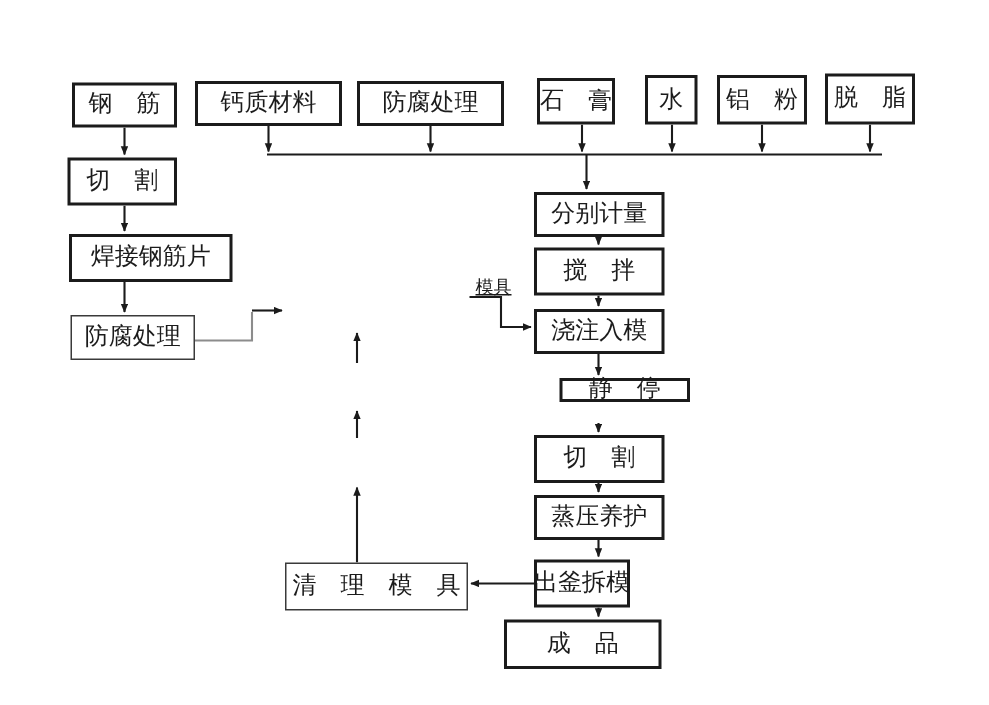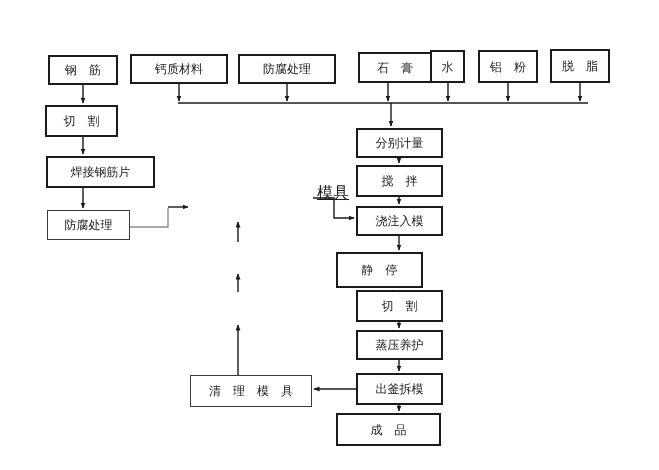--- a/index.html
+++ b/index.html
@@ -10,26 +10,26 @@
     background:#ffffff;
     font-family:"Liberation Serif","DejaVu Serif",serif;
     color:#1b1b1b;
     overflow:hidden;
   }
   .node {
     position:absolute;
     border:2px solid #1b1b1b;
     background:#ffffff;
     display:flex; align-items:center; justify-content:center;
-    font-size:12px; line-height:1; white-space:nowrap;
+    font-size:16px; line-height:1; white-space:nowrap;
   }
   .node.light { border-width:1.5px; border-color:#3a3a3a; }
   .edge-label {
     position:absolute;
-    font-size:16px; line-height:1; white-space:nowrap;text-decoration:underline;
+    font-size:12px; line-height:1; white-space:nowrap;text-decoration:underline;
   }
   svg.edges {
     position:absolute; left:0; top:0;
     width:659px; height:470px;
     pointer-events:none;
   }
 </style>
 </head>
 <body>
 
@@ -81,21 +81,21 @@
 
   <div class="node" style="left:48px;top:55px;width:70px;height:30px">
     <span>钢　筋</span>
   </div>
   <div class="node" style="left:130px;top:54px;width:98px;height:30px">
     <span>钙质材料</span>
   </div>
   <div class="node" style="left:238px;top:54px;width:98px;height:30px">
     <span>防腐处理</span>
   </div>
-  <div class="node" style="left:358px;top:52px;width:74px;height:31px">
+  <div class="node" style="left:358px;top:52px;width:52px;height:31px">
     <span>石　膏</span>
   </div>
   <div class="node" style="left:430px;top:50px;width:35px;height:33px">
     <span>水</span>
   </div>
   <div class="node" style="left:550px;top:49px;width:60px;height:34px">
     <span>脱　脂</span>
   </div>
   <div class="node" style="left:478px;top:50px;width:60px;height:33px">
     <span>铝　粉</span>
@@ -119,29 +119,29 @@
 
   <div class="node" style="left:356px;top:128px;width:87px;height:30px">
     <span>分别计量</span>
   </div>
   <div class="node" style="left:356px;top:165px;width:87px;height:32px">
     <span>搅　拌</span>
   </div>
   <div class="node" style="left:356px;top:206px;width:87px;height:30px">
     <span>浇注入模</span>
   </div>
-  <div class="node" style="left:336px;top:252px;width:87px;height:36px">
+  <div class="node" style="left:373px;top:252px;width:87px;height:16px">
     <span>静　停</span>
   </div>
   <div class="node" style="left:356px;top:290px;width:87px;height:32px">
     <span>切　割</span>
   </div>
   <div class="node" style="left:356px;top:330px;width:87px;height:30px">
     <span>蒸压养护</span>
   </div>
-  <div class="node" style="left:356px;top:373px;width:87px;height:32px">
+  <div class="node" style="left:356px;top:373px;width:64px;height:32px">
     <span>出釜拆模</span>
   </div>
   <div class="node" style="left:336px;top:413px;width:105px;height:33px">
     <span>成　品</span>
   </div>
 
 </div>
 
 </body></html>

